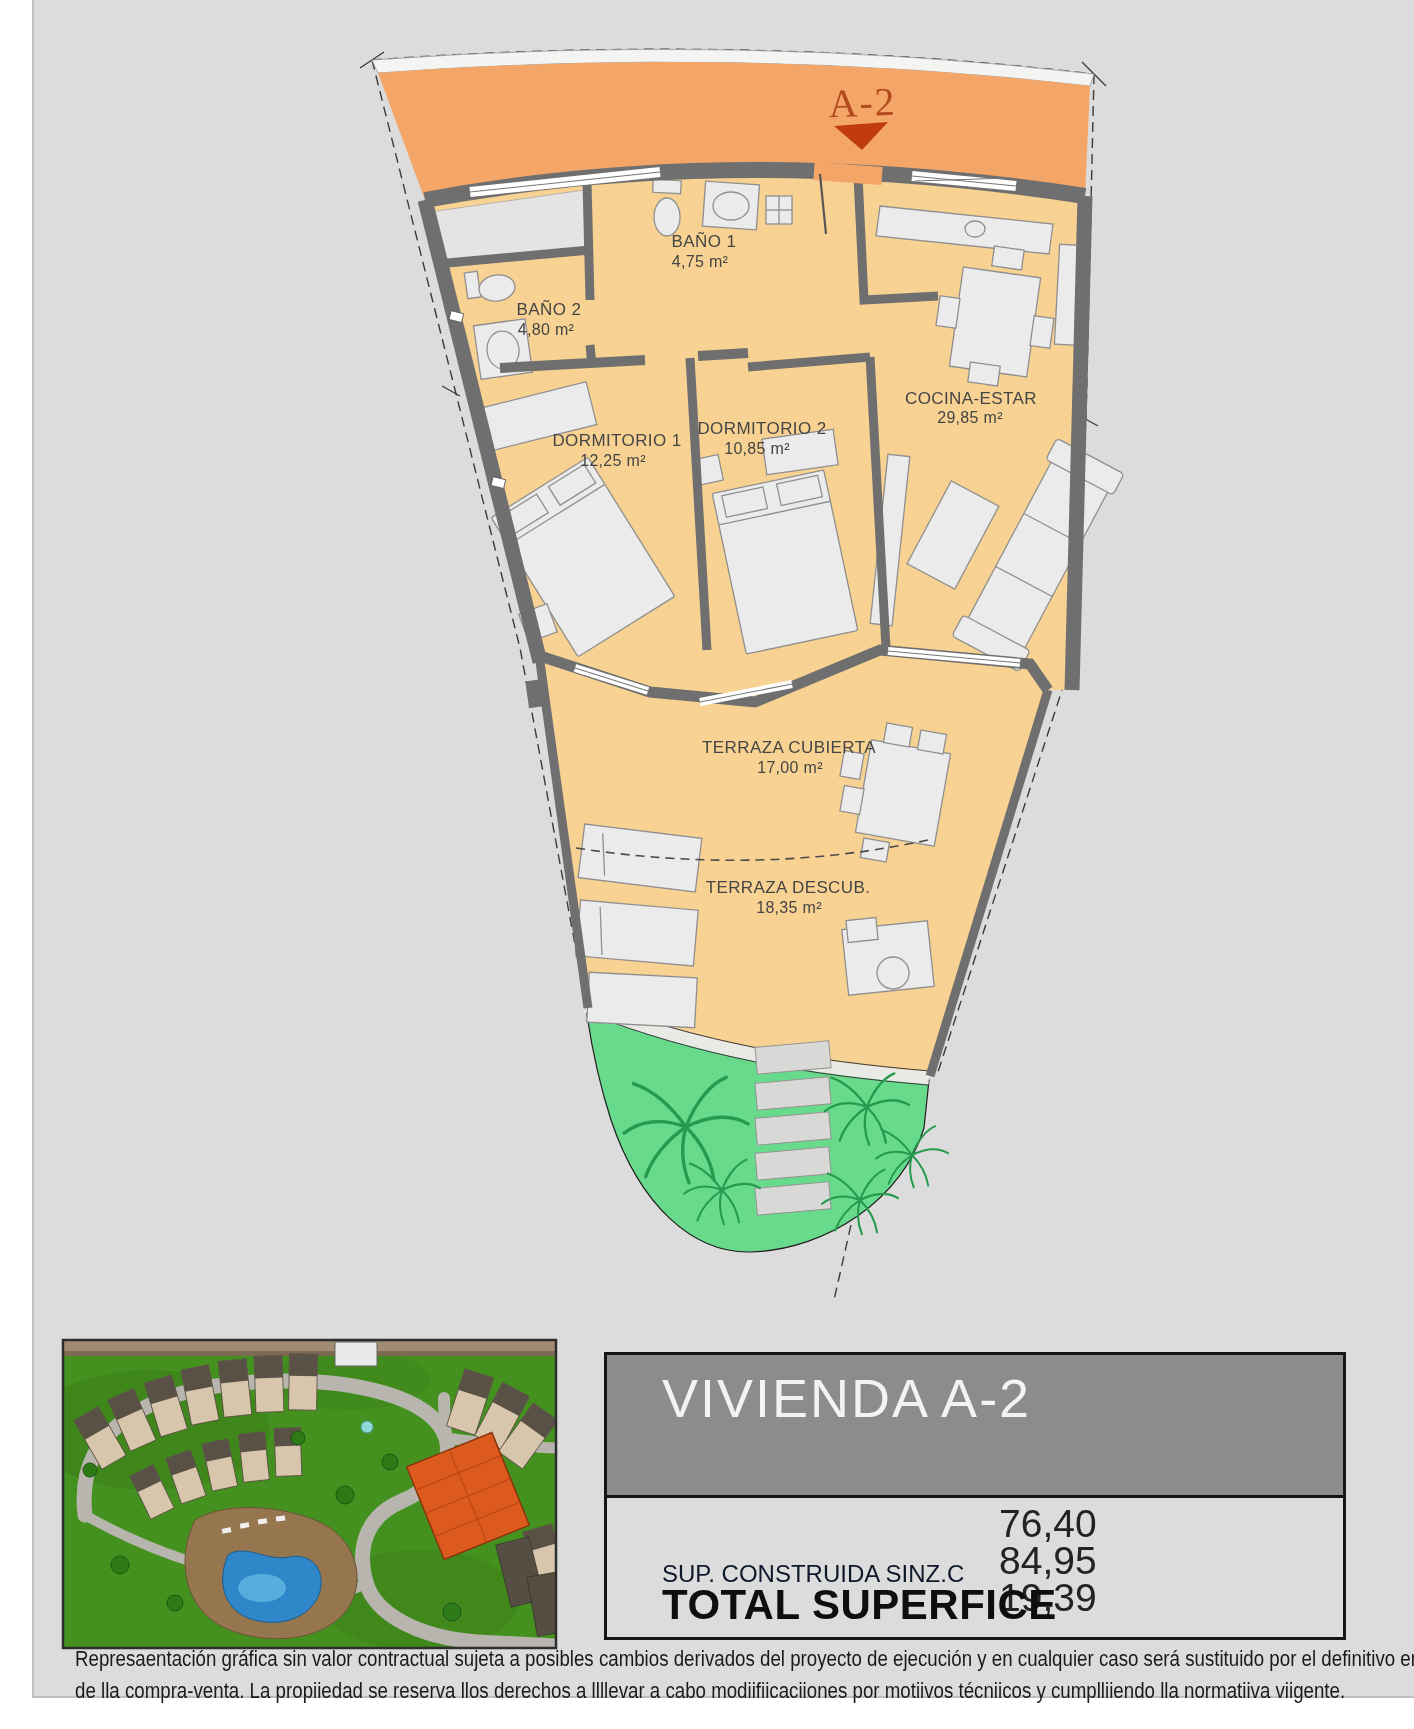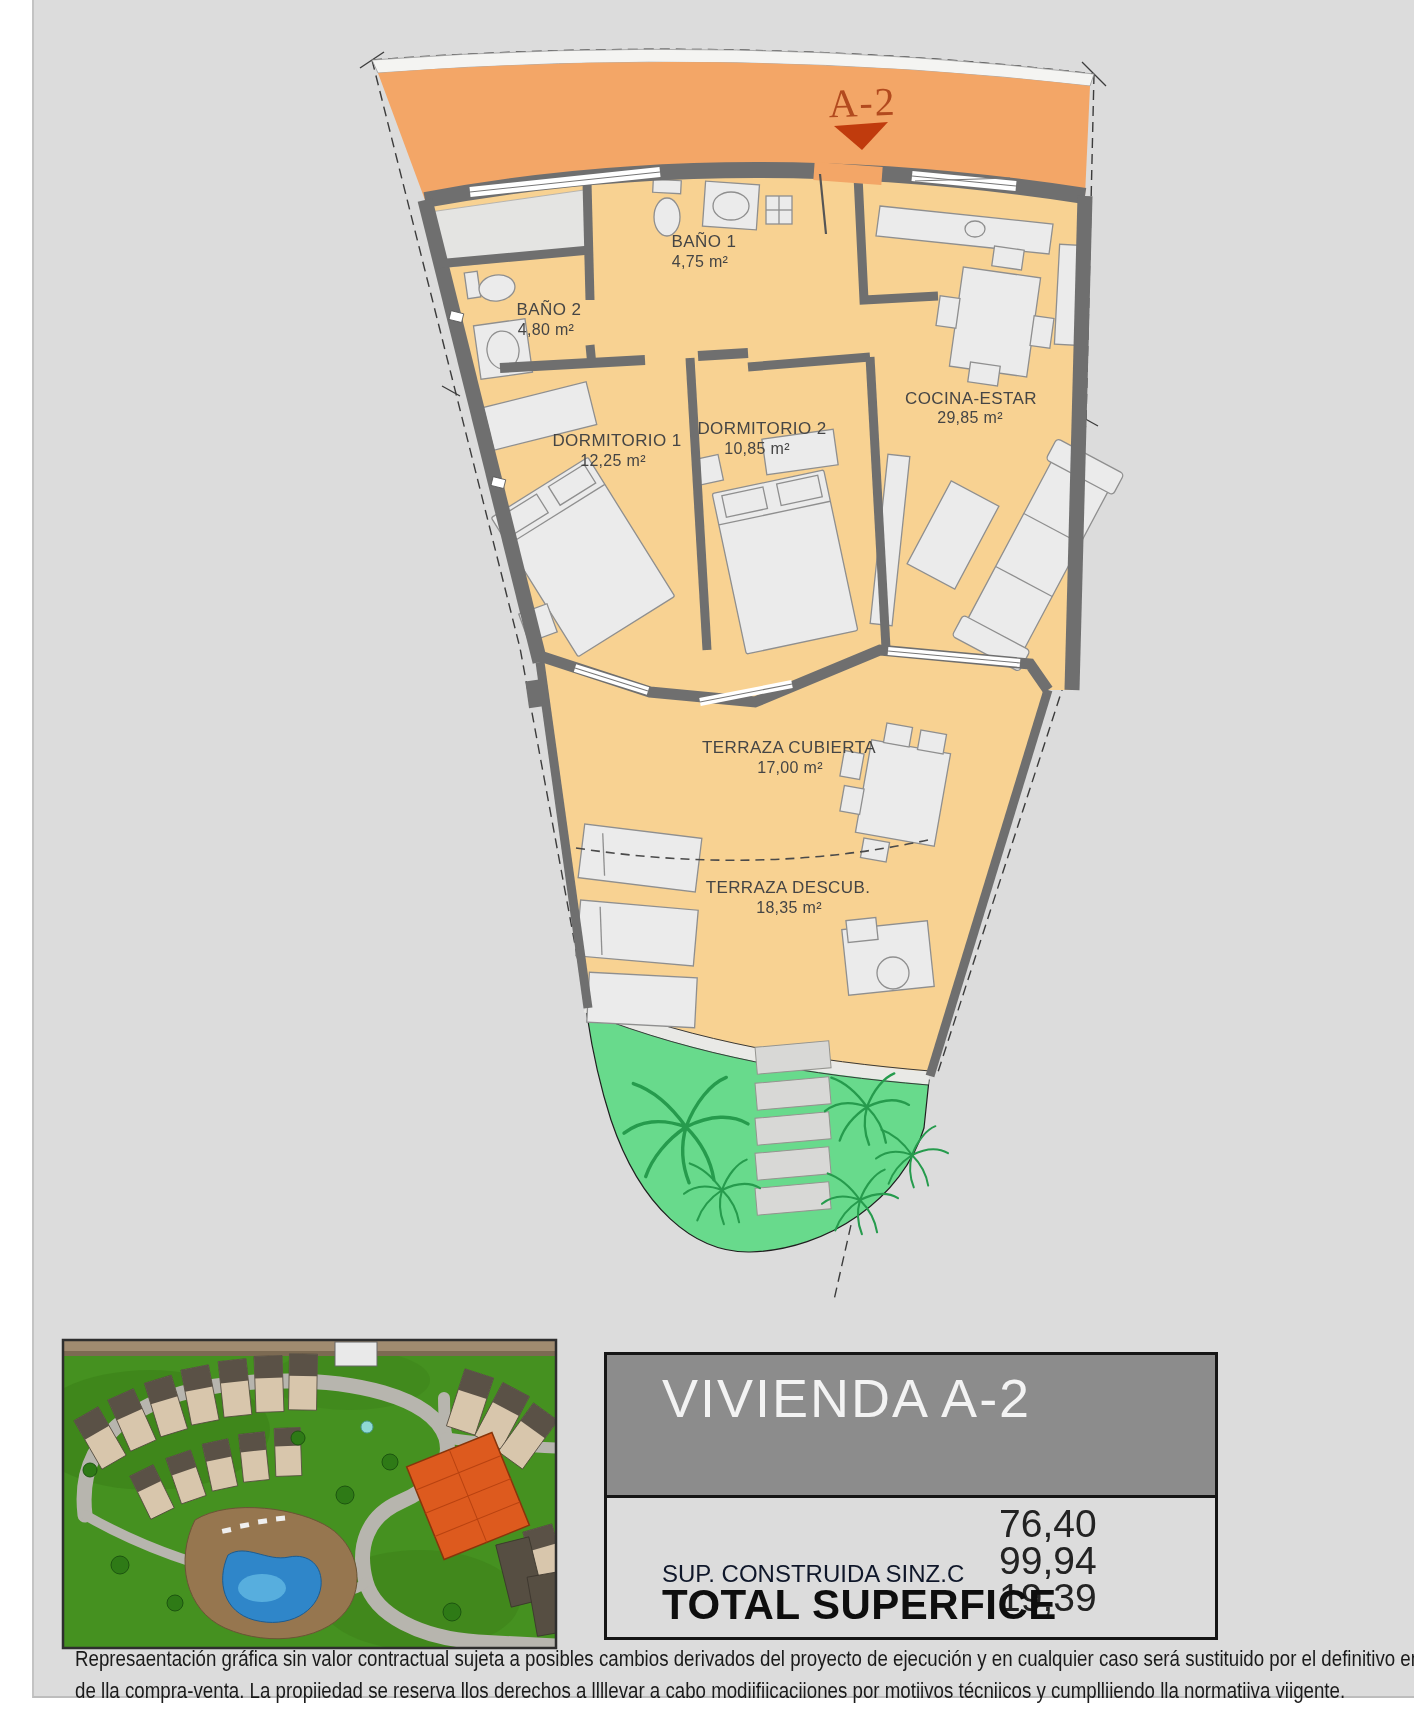--- a/index.html
+++ b/index.html
@@ -10,21 +10,21 @@
     overflow:hidden;
     font-family:"Liberation Sans", sans-serif;
   }
   #plan-svg{position:absolute;left:0;top:0;z-index:1;}
   .room-name{font-family:"Liberation Sans",sans-serif;font-size:17px;letter-spacing:.4px;fill:#454545;text-anchor:middle;}
   .room-area{font-family:"Liberation Sans",sans-serif;font-size:16px;letter-spacing:.3px;fill:#454545;text-anchor:middle;}
   .unit-marker-text{font-family:"Liberation Serif",serif;font-size:40px;letter-spacing:2px;fill:#b24a1e;text-anchor:middle;}
 
   .title-block{
     position:absolute;z-index:2;
-    left:604px;top:1352px;width:614px;height:288px;
+    left:604px;top:1352px;width:742px;height:288px;
     box-sizing:border-box;border:3px solid #151515;background:#dcdcdc;
   }
   .tb-header{
     position:absolute;left:0;right:0;top:0;height:143px;
     background:#8c8c8c;border-bottom:3px solid #151515;
     padding-left:55px;padding-top:14px;box-sizing:border-box;
   }
   .tb-title-line{
     display:block;color:#f3f3f3;font-size:54px;line-height:59px;
     letter-spacing:2px;white-space:nowrap;
@@ -384,21 +384,21 @@
 <div class="title-block">
   <div class="tb-header">
     <span class="tb-title-line">VIVIENDA A-2</span>
   </div>
   <div class="tb-body">
     <div class="tb-labels">
       <span class="tb-label">SUP. CONSTRUIDA SINZ.C</span>
     </div>
     <div class="tb-values">
       <span class="tb-value">76,40</span>
-      <span class="tb-value">99,94</span>
+      <span class="tb-value">84,95</span>
       <span class="tb-value">19,39</span>
     </div>
     <div class="tb-total-label">TOTAL SUPERFICE</div>
   </div>
 </div>
 
 <div class="disclaimer">
   <div>Represaentación gráfica sin valor contractual sujeta a posibles cambios derivados del proyecto de ejecución y en cualquier caso será sustituido por el definitivo en</div>
   <div>de lla compra-venta. La propiiedad se reserva llos derechos a llllevar a cabo modiifiicaciiones por motiivos técniicos y cumplliiendo lla normatiiva viigente.</div>
 </div>

